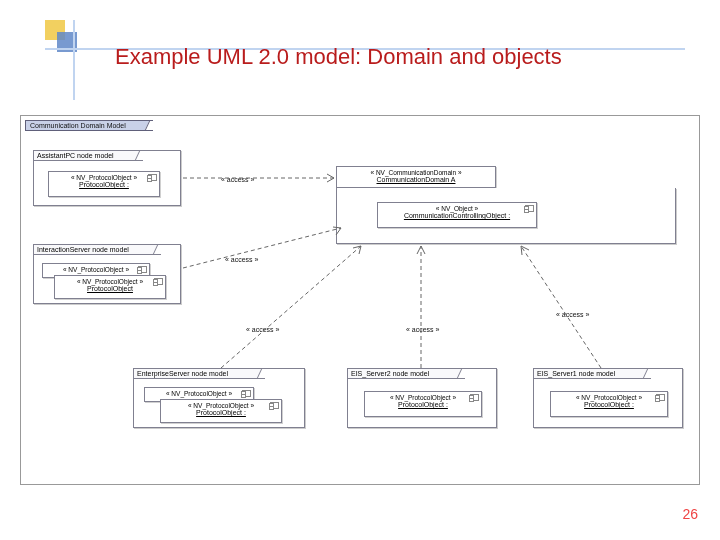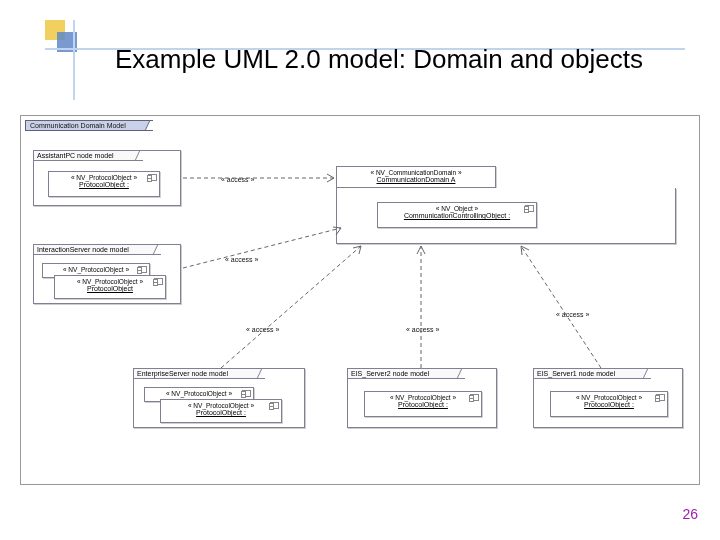--- a/index.html
+++ b/index.html
@@ -14,21 +14,21 @@
     position: absolute;
     top: 20px; left: 45px;
     width: 55px; height: 55px;
   }
   .corner-deco .sq1 { position:absolute; top:0; left:0; width:20px; height:20px; background:#f2d060; }
   .corner-deco .sq2 { position:absolute; top:12px; left:12px; width:20px; height:20px; background:#6088c8; opacity:0.85; }
   .corner-deco .vline { position:absolute; top:0; left:28px; width:2px; height:80px; background:#c0d4f0; }
   .corner-deco .hline { position:absolute; top:28px; left:0; width:640px; height:2px; background:#c0d4f0; }
   .title {
     position:absolute; top:44px; left:115px;
-    font-size:26px; color:#000000;
+    font-size:22px; color:#b91c1c;
     font-family: Verdana, Arial, sans-serif;
   }
   .canvas {
     position:absolute;
     top:115px; left:20px;
     width:680px; height:370px;
     border:1px solid #999;
     background:#fff;
   }
   .pkg-tab {
@@ -94,21 +94,21 @@
   .obj .ic::after { top:3px; }
   .lbl {
     position:absolute;
     font-size:7px; color:#111;
   }
   svg.lines { position:absolute; top:0; left:0; width:100%; height:100%; pointer-events:none; }
   .arrow { stroke:#666; stroke-width:1; stroke-dasharray:4 3; fill:none; }
   .arrowhead { fill:none; stroke:#666; stroke-width:1; }
   .pagenum {
     position:absolute; right:22px; bottom:18px;
-    font-size:14px; color:#a21caf;margin-top:48px;
+    font-size:14px; color:#ef4444;margin-top:48px;
   }
 </style>
 </head>
 <body>
 
 <div class="corner-deco">
   <div class="sq1"></div>
   <div class="sq2"></div>
   <div class="vline"></div>
   <div class="hline"></div>

